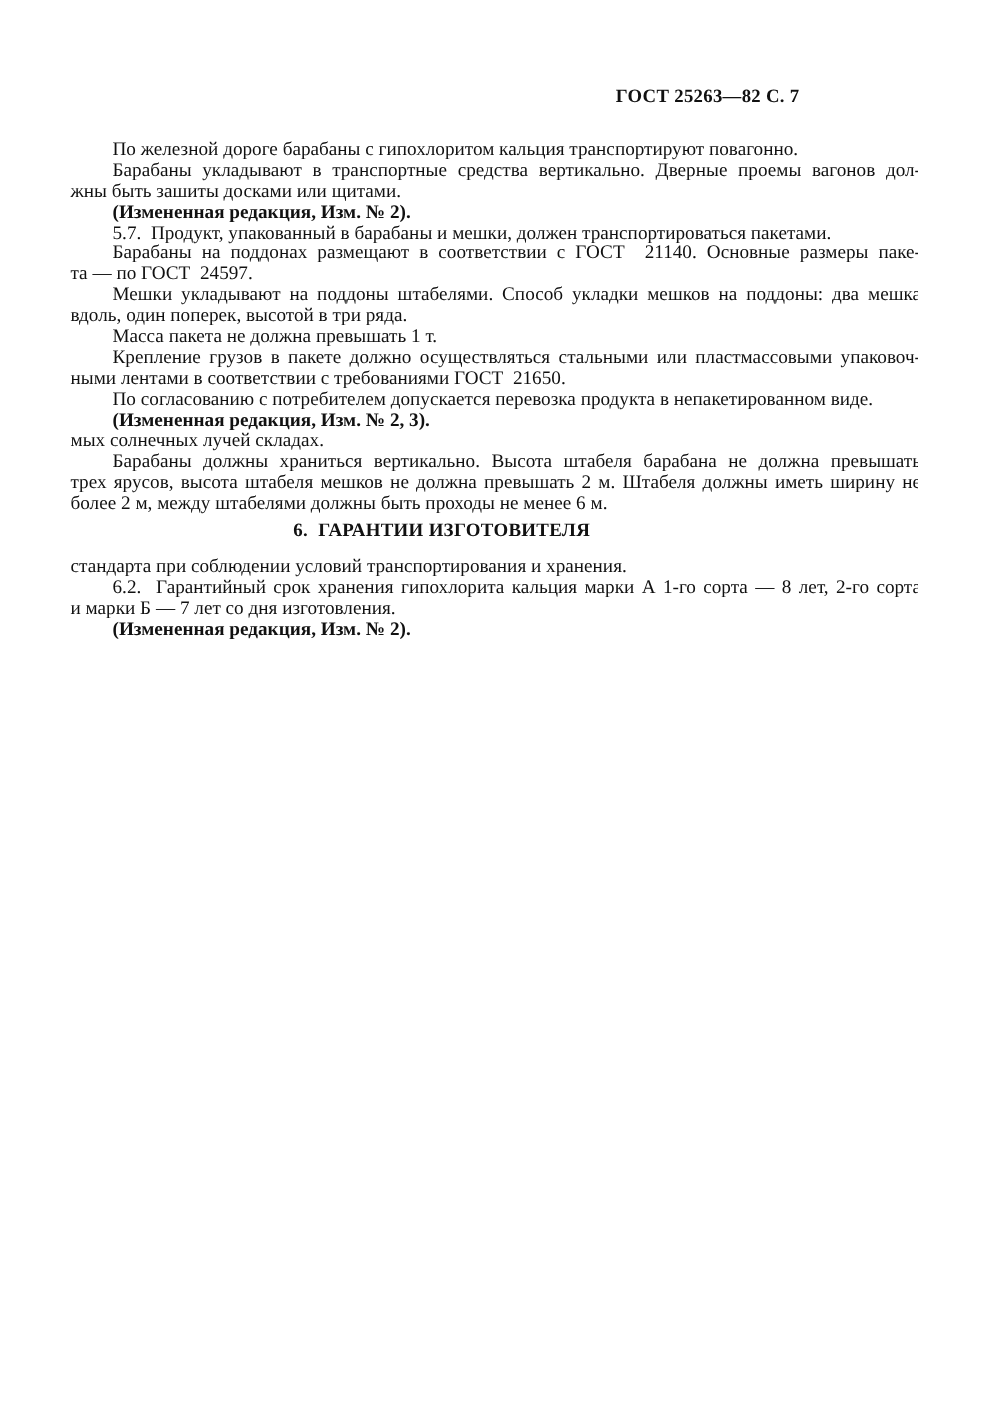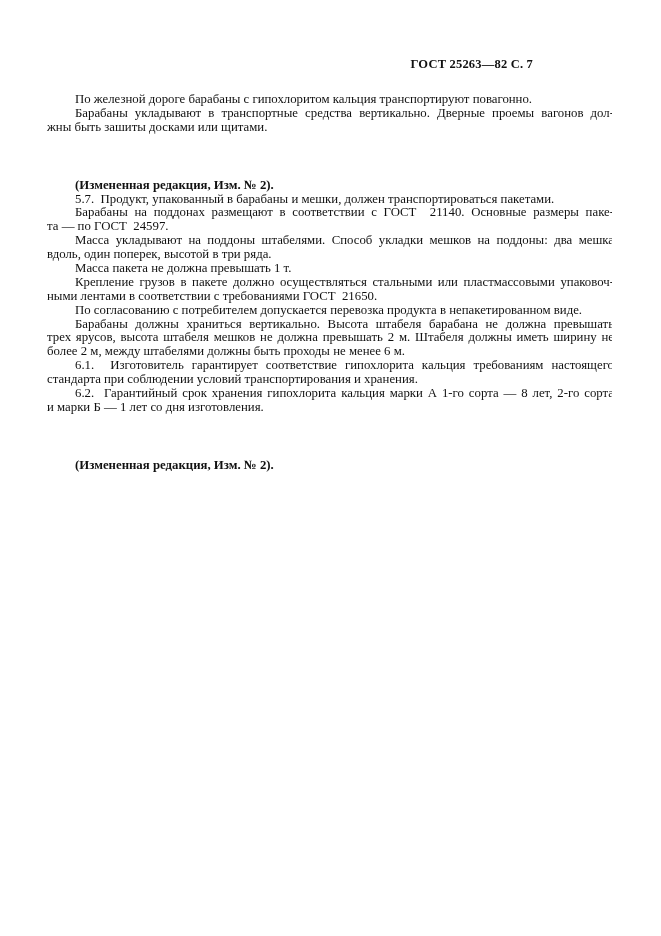--- a/index.html
+++ b/index.html
@@ -43,21 +43,20 @@
   .jf {
     text-align: justify;
     text-align-last: justify;
   }
   
   .ind {
     text-indent: 28px;
   }
   .b {
     font-weight: bold;
-    margin-top: 44px;
   }
   .section-heading {
     position: relative;
     left: -36px;
     margin: 4px 0 10px 0;
     font-weight: bold;
     font-size: 12.6px;
     line-height: 13.9px;
     text-align: center;
     letter-spacing: 0.2px;
@@ -72,31 +71,33 @@
 
   <div class="content">
 
     <div class="ln ind">По железной дороге барабаны с гипохлоритом кальция транспортируют повагонно.</div>
     <div class="ln ind jf">Барабаны укладывают в транспортные средства вертикально. Дверные проемы вагонов дол-</div>
     <div class="ln">жны быть зашиты досками или щитами.</div>
     <div class="ln ind b">(Измененная редакция, Изм. № 2).</div>
     <div class="ln ind">5.7.&nbsp; Продукт, упакованный в барабаны и мешки, должен транспортироваться пакетами.</div>
     <div class="ln ind jf">Барабаны на поддонах размещают в соответствии с ГОСТ&nbsp; 21140. Основные размеры паке-</div>
     <div class="ln">та — по ГОСТ&nbsp; 24597.</div>
-    <div class="ln ind jf">Масса укладывают на поддоны штабелями. Способ укладки мешков на поддоны: два мешка</div>
+    <div class="ln ind jf">Мешки укладывают на поддоны штабелями. Способ укладки мешков на поддоны: два мешка</div>
     <div class="ln">вдоль, один поперек, высотой в три ряда.</div>
     <div class="ln ind">Масса пакета не должна превышать 1 т.</div>
     <div class="ln ind jf">Крепление грузов в пакете должно осуществляться стальными или пластмассовыми упаковоч-</div>
     <div class="ln">ными лентами в соответствии с требованиями ГОСТ&nbsp; 21650.</div>
     <div class="ln ind">По согласованию с потребителем допускается перевозка продукта в непакетированном виде.</div>
+    <div class="ln ind b">(Измененная редакция, Изм. № 2, 3).</div>
+    <div class="ln">мых солнечных лучей складах.</div>
     <div class="ln ind jf">Барабаны должны храниться вертикально. Высота штабеля барабана не должна превышать</div>
     <div class="ln jf">трех ярусов, высота штабеля мешков не должна превышать 2 м. Штабеля должны иметь ширину не</div>
     <div class="ln">более 2 м, между штабелями должны быть проходы не менее 6 м.</div>
 
+    <div class="section-heading">6.&nbsp; ГАРАНТИИ ИЗГОТОВИТЕЛЯ</div>
 
-    <div class="ln ind jf">6.1.&nbsp; Изготовитель гарантирует соответствие гипохлорита кальция требованиям настоящего</div>
     <div class="ln">стандарта при соблюдении условий транспортирования и хранения.</div>
     <div class="ln ind jf">6.2.&nbsp; Гарантийный срок хранения гипохлорита кальция марки А 1-го сорта — 8 лет, 2-го сорта</div>
-    <div class="ln">и марки Б — 1 лет со дня изготовления.</div>
+    <div class="ln">и марки Б — 7 лет со дня изготовления.</div>
     <div class="ln ind b">(Измененная редакция, Изм. № 2).</div>
 
   </div>
 </div>
 
 </body></html>

